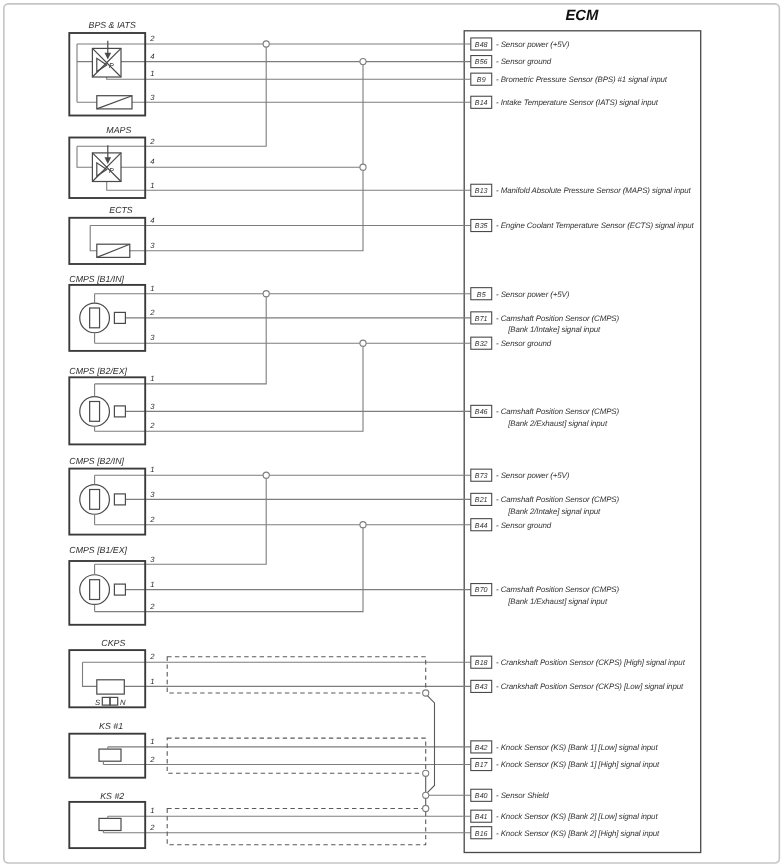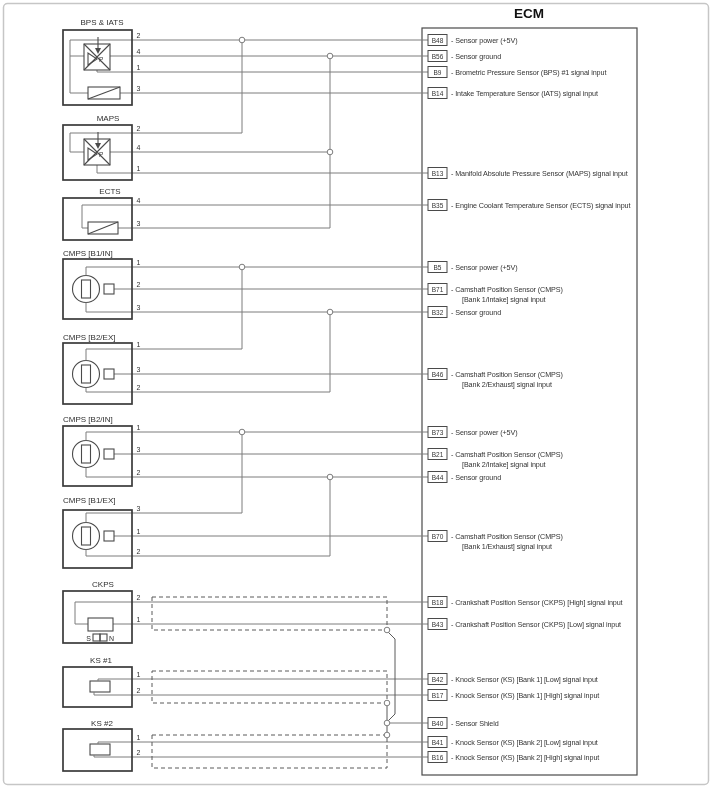--- a/index.html
+++ b/index.html
@@ -1,16 +1,16 @@
 <!DOCTYPE html>
 <html><head>
 <meta charset="utf-8">
 <style>
   html,body{margin:0;padding:0;background:#fff;}
-  .page{position:relative;width:712px;height:788px;background:#fff;font-family:"Liberation Sans",sans-serif;}
+  .page{position:relative;width:712px;height:788px;background:#fff;font-family:"Liberation Sans",sans-serif;font-style:italic;}
   svg text{font-family:"Liberation Sans",sans-serif;fill:#333;}
   .frame{stroke:#c6c6c6;stroke-width:1.5;fill:#fff;}
   .wire{stroke:#7d7d7d;stroke-width:1;fill:none;}
   .cbox{stroke:#3a3a3a;stroke-width:1.7;fill:none;}
   .sym{stroke:#4a4a4a;stroke-width:1.1;fill:none;}
   .symf{fill:#4a4a4a;stroke:none;}
   .ecmbox{stroke:#4a4a4a;stroke-width:1.2;fill:none;}
   .pinbox{stroke:#4a4a4a;stroke-width:1;fill:#fff;}
   .junc{stroke:#7d7d7d;stroke-width:1;fill:#fff;}
   .shield{stroke:#5a5a5a;stroke-width:1;fill:none;stroke-dasharray:4 3;}

